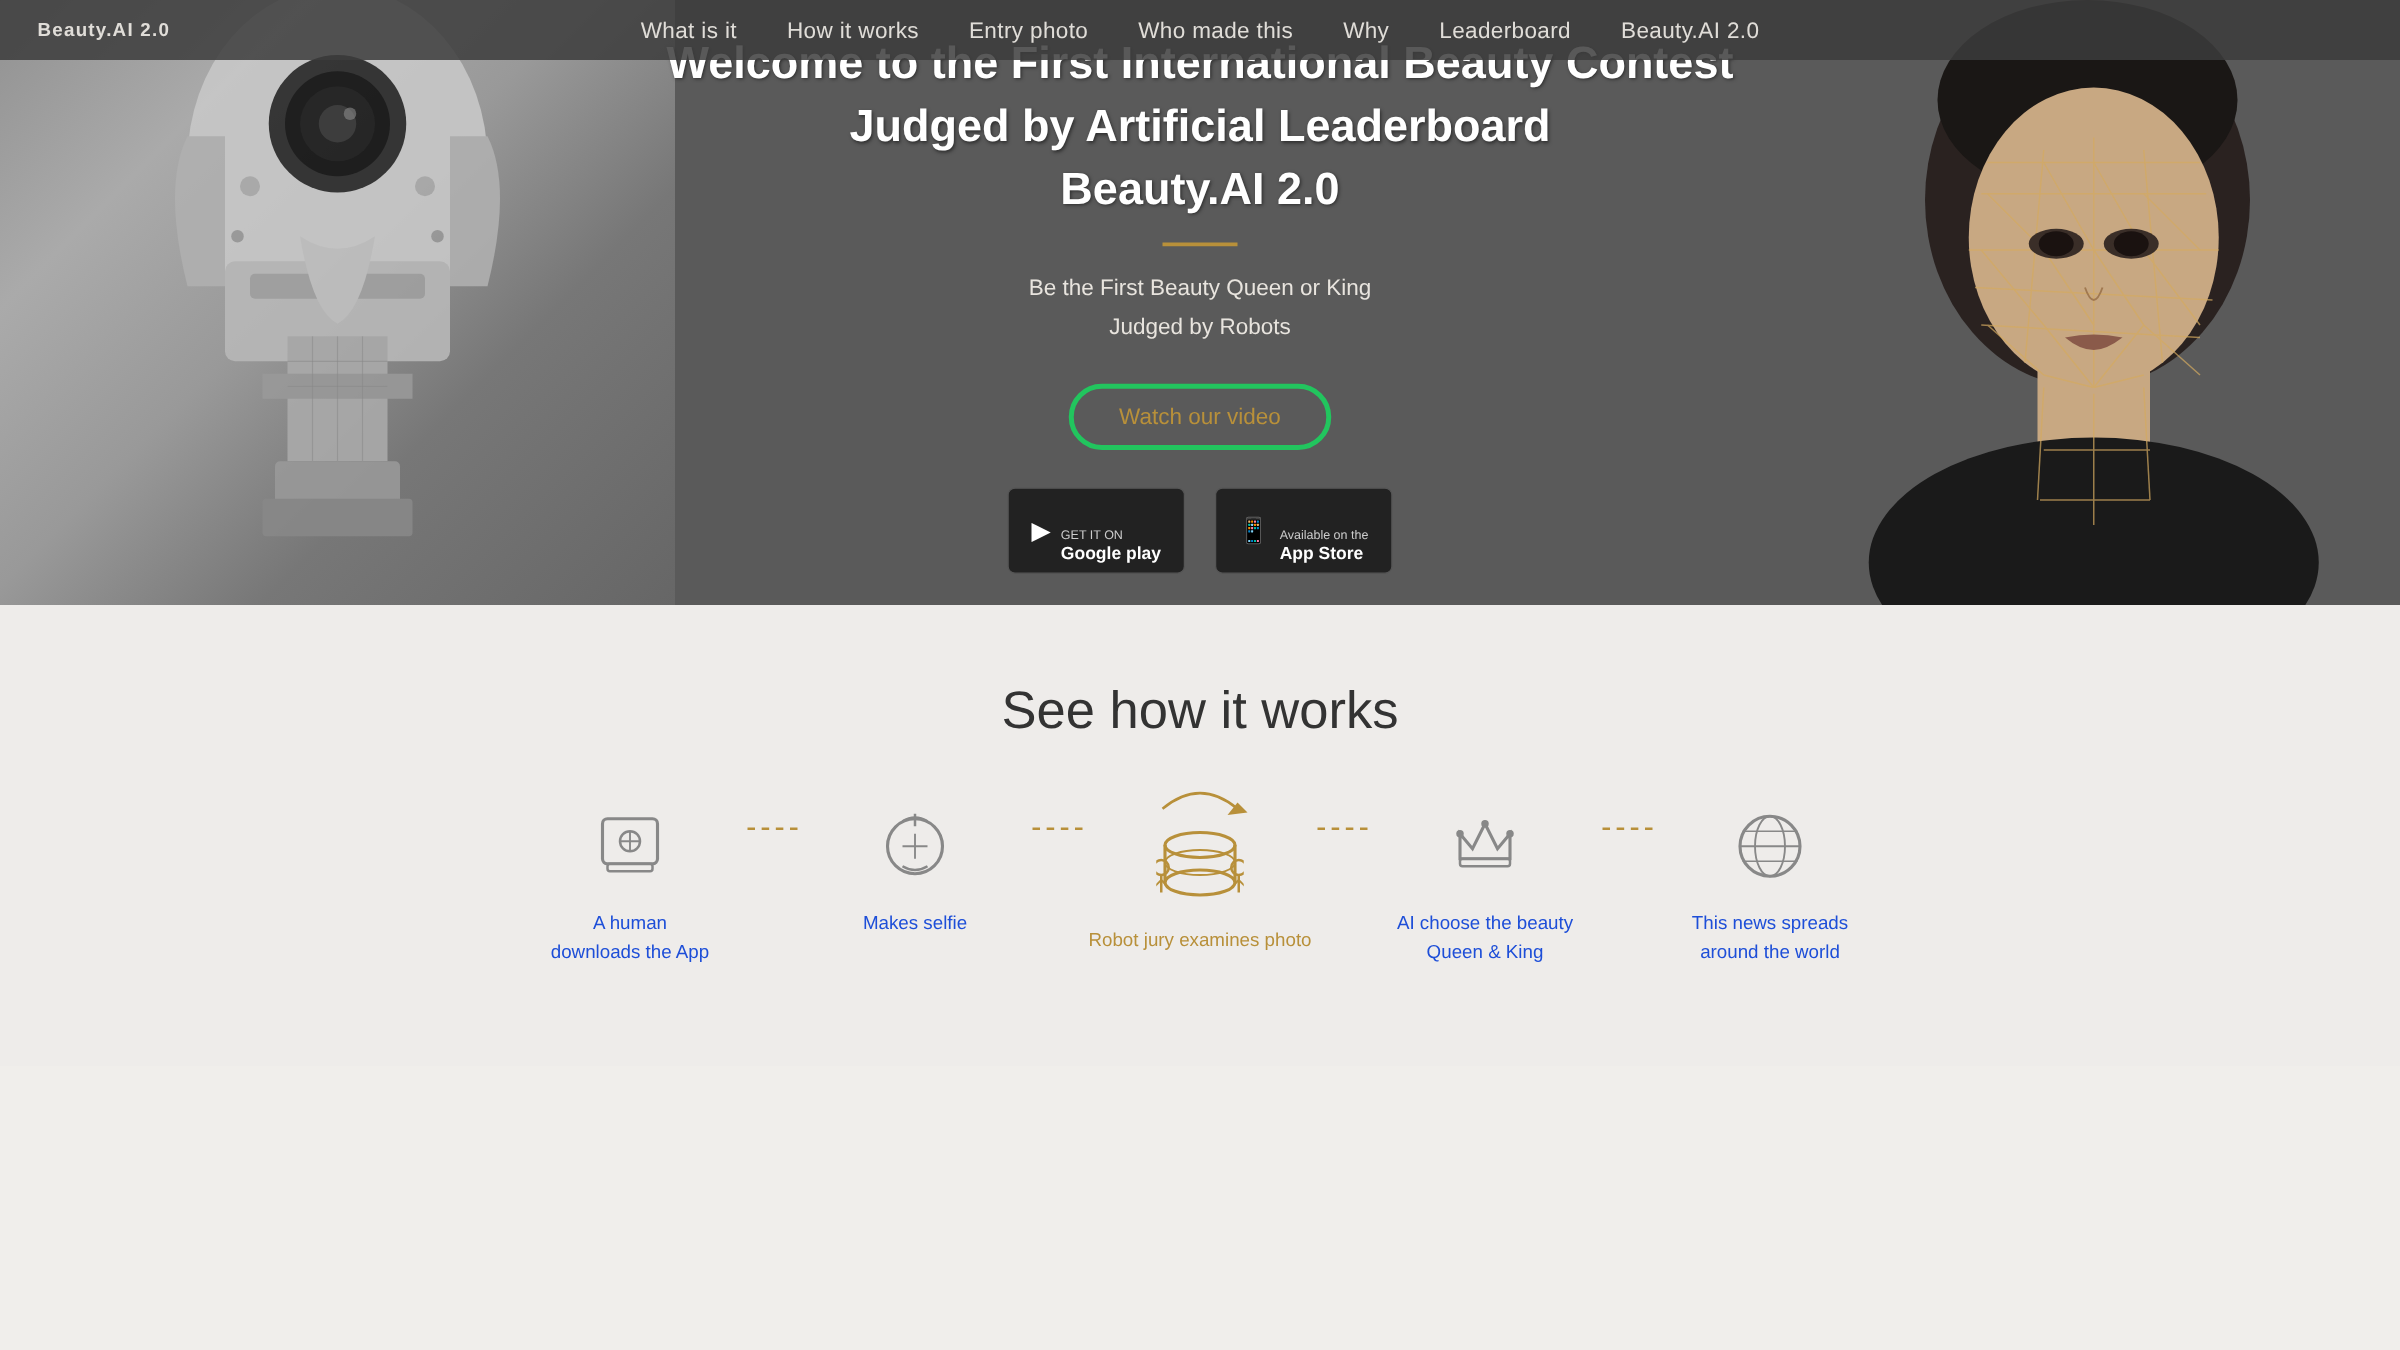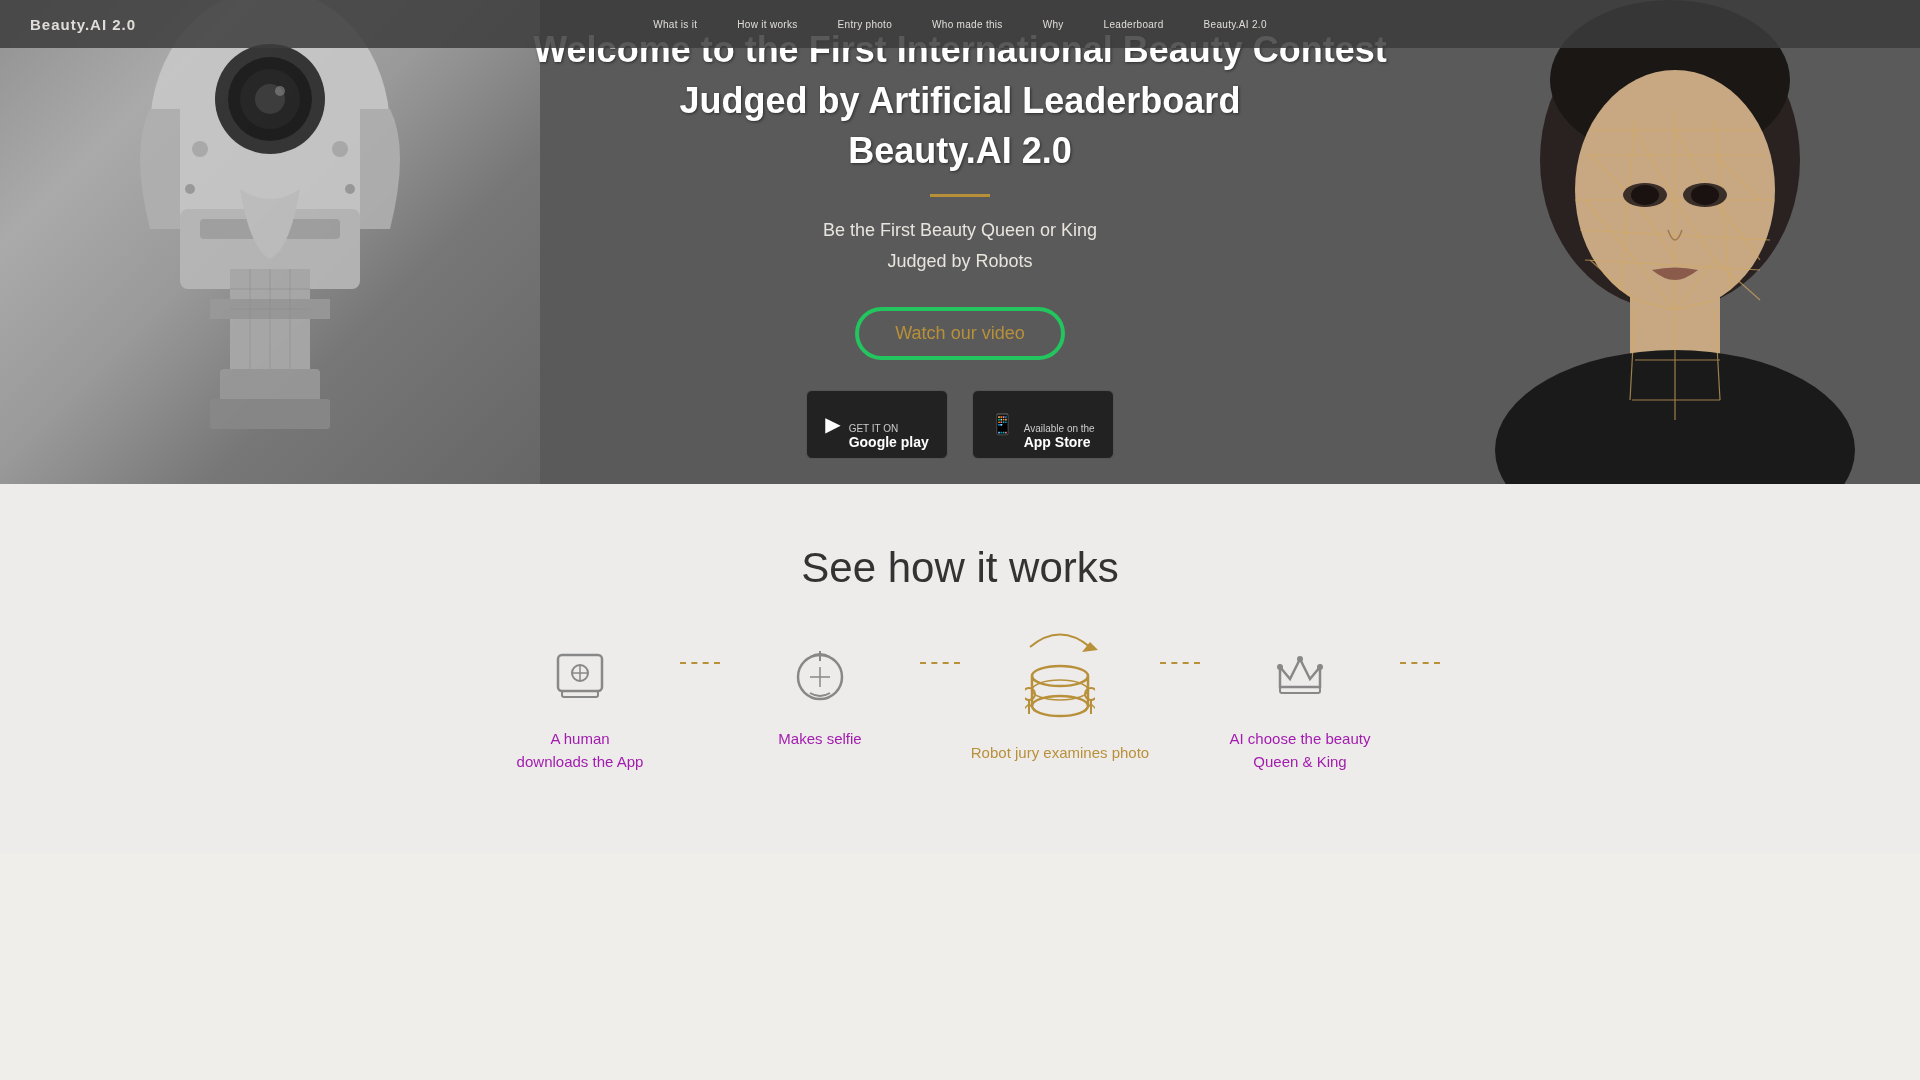--- a/index.html
+++ b/index.html
@@ -13,21 +13,21 @@
       background: rgba(60,60,60,0.85);
       display: flex;
       justify-content: center;
       align-items: center;
       height: 48px;
       gap: 40px;
     }
     nav a {
       color: #e0ddd8;
       text-decoration: none;
-      font-size: 10px;
+      font-size: 18px;
       letter-spacing: 0.3px;
       cursor: pointer;
     }
 
     
     .hero {
       position: relative;
       width: 1920px;
       max-width: 100%;
       height: 484px;
@@ -175,21 +175,21 @@
       color: #888;
       margin-bottom: 16px;
     }
 
     .step-icon.active {
       color: #b8903a;
     }
 
     .step-label {
       font-size: 15px;
-      color: #a21caf;
+      color: #1d4ed8;
       line-height: 1.5;
       text-align: center;
     }
 
     .step-label.active {
       color: #b8903a;
     }
 
     
     .step.center {
@@ -460,15 +460,27 @@
           <circle cx="50" cy="20" r="3" fill="#888"></circle>
         </svg>
       </div>
       <div class="step-label">AI choose the beauty<br>Queen &amp; King</div>
     </div>
 
     <div class="connector">
       <div class="dot-line"></div>
     </div>
 
+    <div class="step">
+      <div class="step-icon">
+        <svg width="60" height="60" viewBox="0 0 60 60">
+          <circle cx="30" cy="30" r="24" fill="none" stroke="#888" stroke-width="2.5"></circle>
+          <ellipse cx="30" cy="30" rx="12" ry="24" fill="none" stroke="#888" stroke-width="1.5"></ellipse>
+          <line x1="6" y1="30" x2="54" y2="30" stroke="#888" stroke-width="1.5"></line>
+          <line x1="8" y1="18" x2="52" y2="18" stroke="#888" stroke-width="1.2"></line>
+          <line x1="8" y1="42" x2="52" y2="42" stroke="#888" stroke-width="1.2"></line>
+        </svg>
+      </div>
+      <div class="step-label">This news spreads<br>around the world</div>
+    </div>
 
   </div>
 </section>
 
 </body></html>

